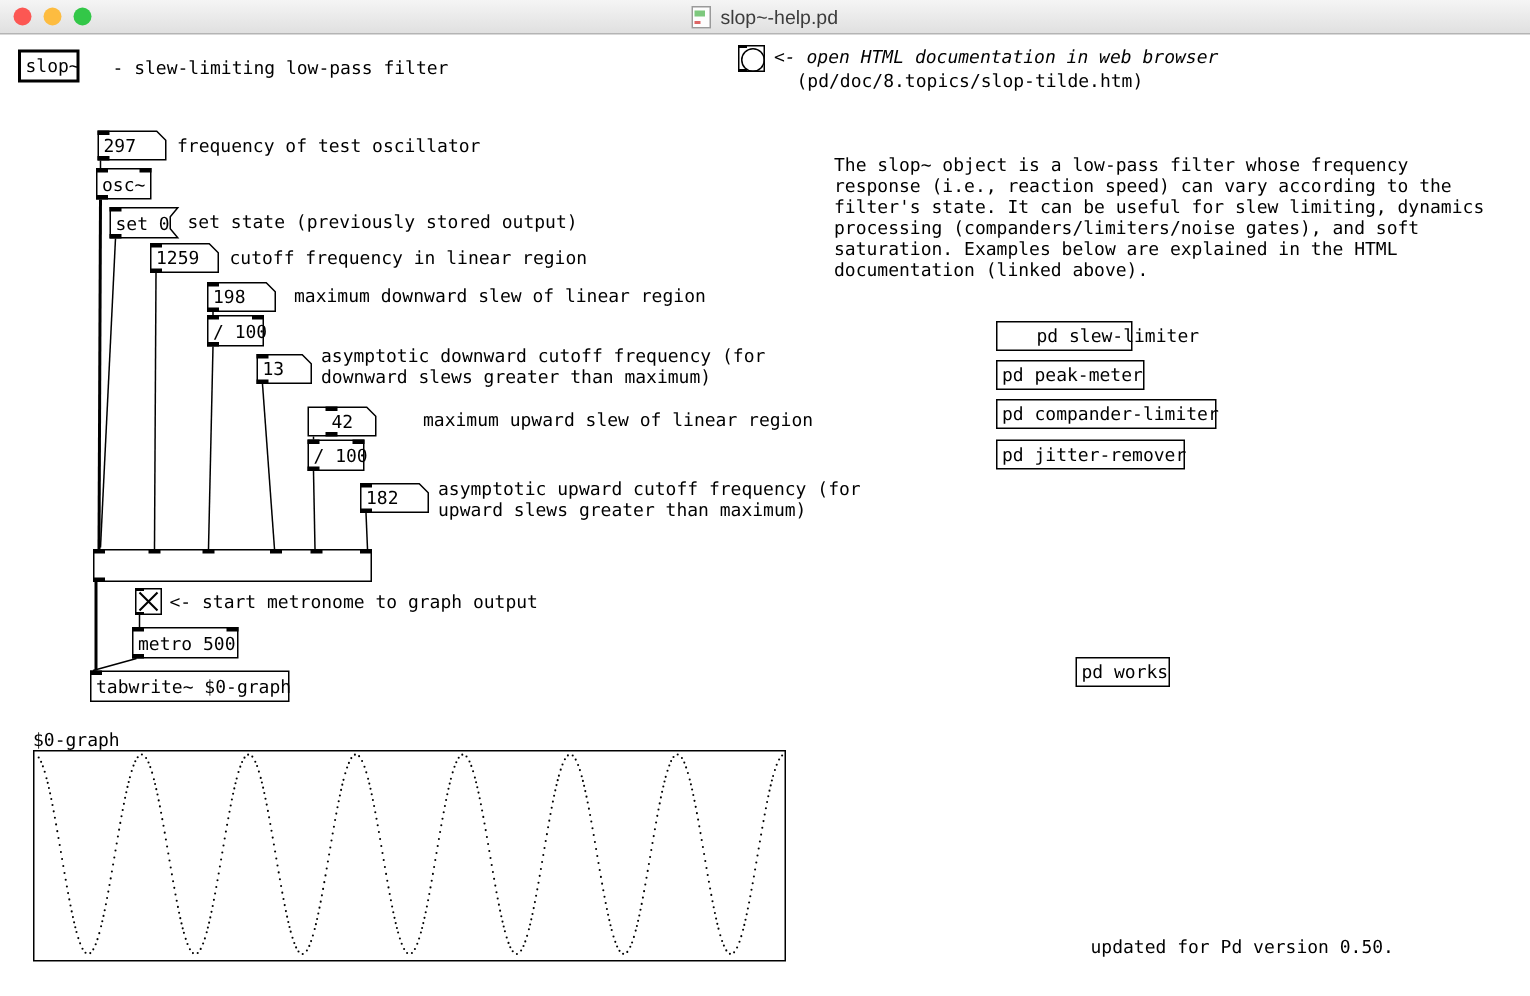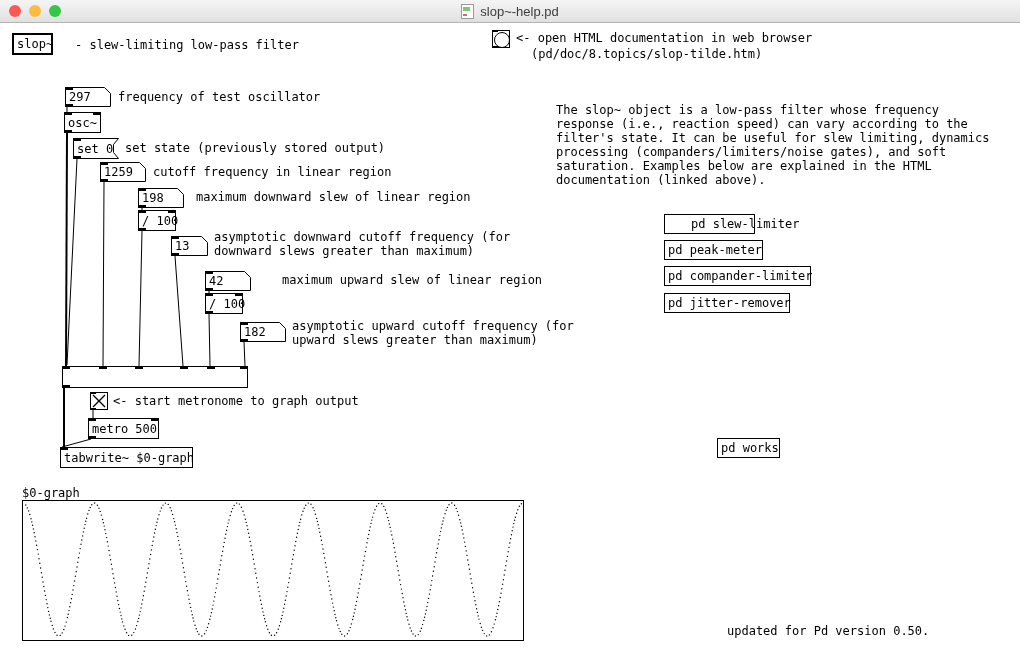--- a/index.html
+++ b/index.html
@@ -58,21 +58,21 @@
   <div class="box strong" style="left:12px;top:33px;width:41px;height:22px;">
     <span>slop~</span>
   </div>
   <div class="comment" style="left:75px;top:38px;">- slew-limiting low-pass filter</div>
 
   <div class="bng" style="left:492px;top:30px;">
     <i class="pin t sm" style="left:-1px"></i>
     <i class="pin b sm" style="left:-1px"></i>
     <span class="circ"></span>
   </div>
-  <div class="comment" style="left:516px;top:31px;">&lt;- open HTML documentation in web browser</div>
+  <div class="comment" style="left:516px;top:31px;font-style:italic;">&lt;- open HTML documentation in web browser</div>
   <div class="comment" style="left:531px;top:47px;">(pd/doc/8.topics/slop-tilde.htm)</div>
 
   <div class="box num" style="left:65px;top:87px;width:22px;height:20px;">
     <i class="pin t" style="left:-1px"></i>
     <i class="pin b" style="left:-1px"></i>
     <span>297</span>
   </div>
   <div class="comment" style="left:118px;top:90px;">frequency of test oscillator</div>
 
   <div class="box" style="left:64px;top:112px;width:37px;height:21px;">
@@ -111,21 +111,21 @@
   </div>
 
   <div class="box num" style="left:171px;top:236px;width:37px;height:20px;">
     <i class="pin t" style="left:-1px"></i>
     <i class="pin b" style="left:-1px"></i>
     <span>13</span>
   </div>
   <div class="comment" style="left:214px;top:230px;">asymptotic downward cutoff frequency (for</div>
   <div class="comment" style="left:214px;top:244px;">downward slews greater than maximum)</div>
 
-  <div class="box num" style="left:205px;top:271px;width:38px;height:20px;">
+  <div class="box num" style="left:217px;top:271px;width:38px;height:20px;">
     <i class="pin t" style="left:-1px"></i>
     <i class="pin b" style="left:-1px"></i>
     <span>42</span>
   </div>
   <div class="comment" style="left:258px;top:273px;margin-left:24px;">maximum upward slew of linear region</div>
 
   <div class="box" style="left:205px;top:293px;width:38px;height:21px;">
     <i class="pin t" style="left:-1px"></i>
     <i class="pin t" style="right:-1px"></i>
     <i class="pin b" style="left:-1px"></i>

